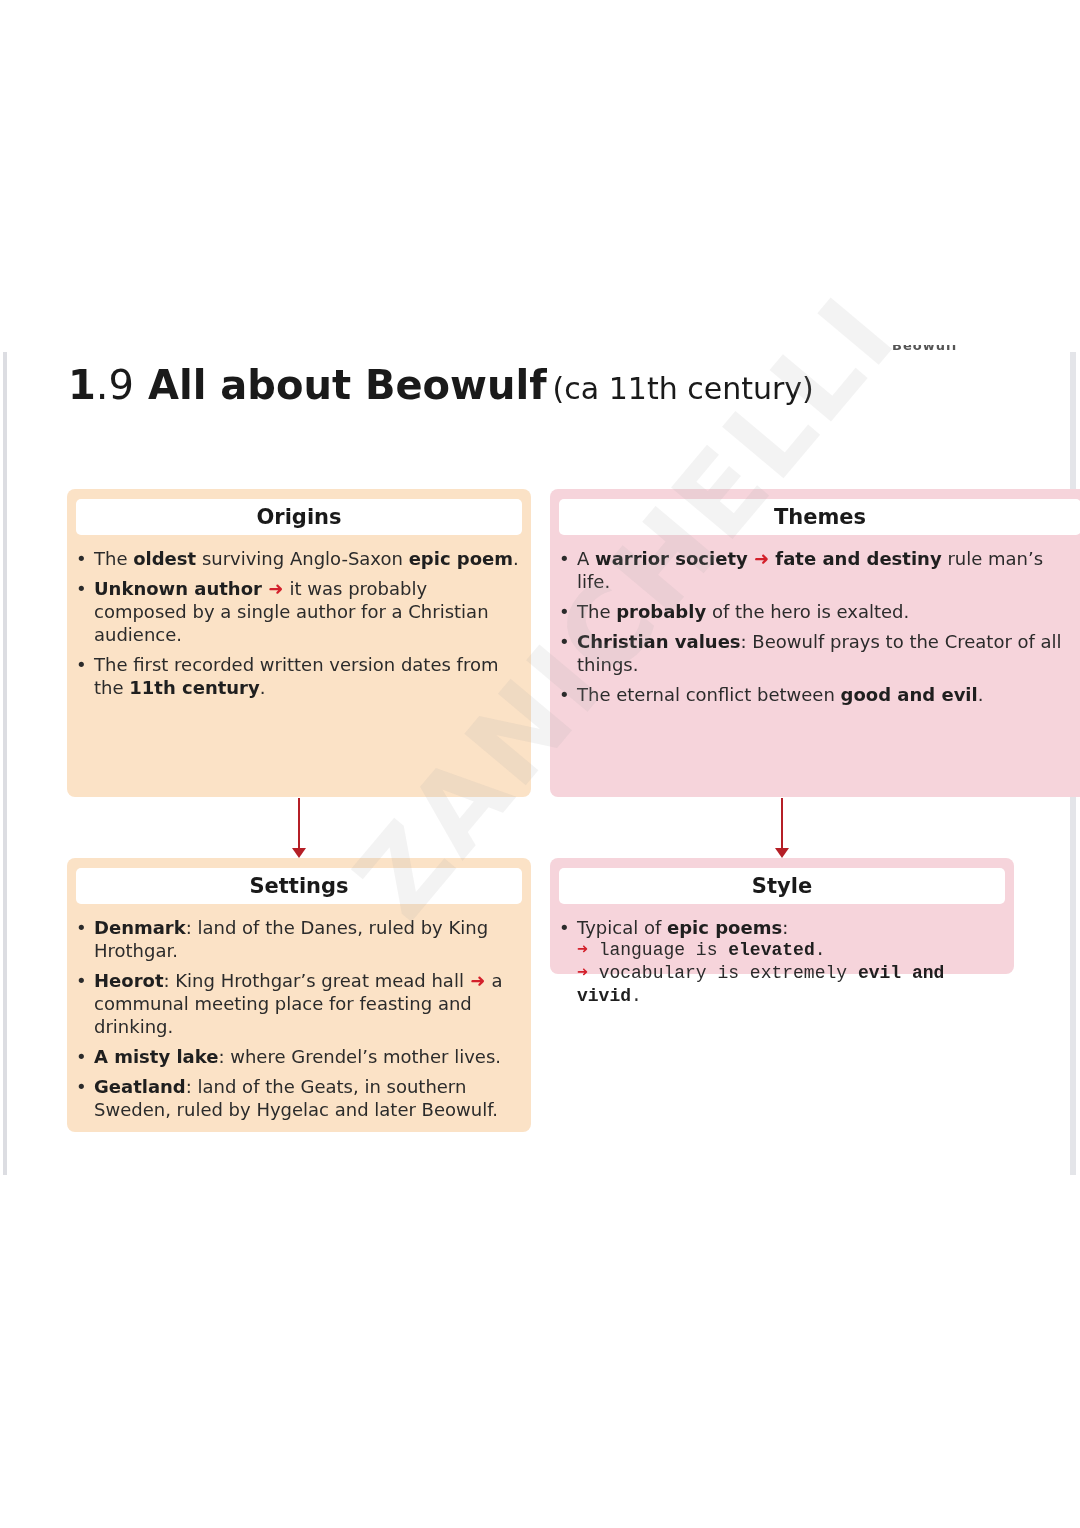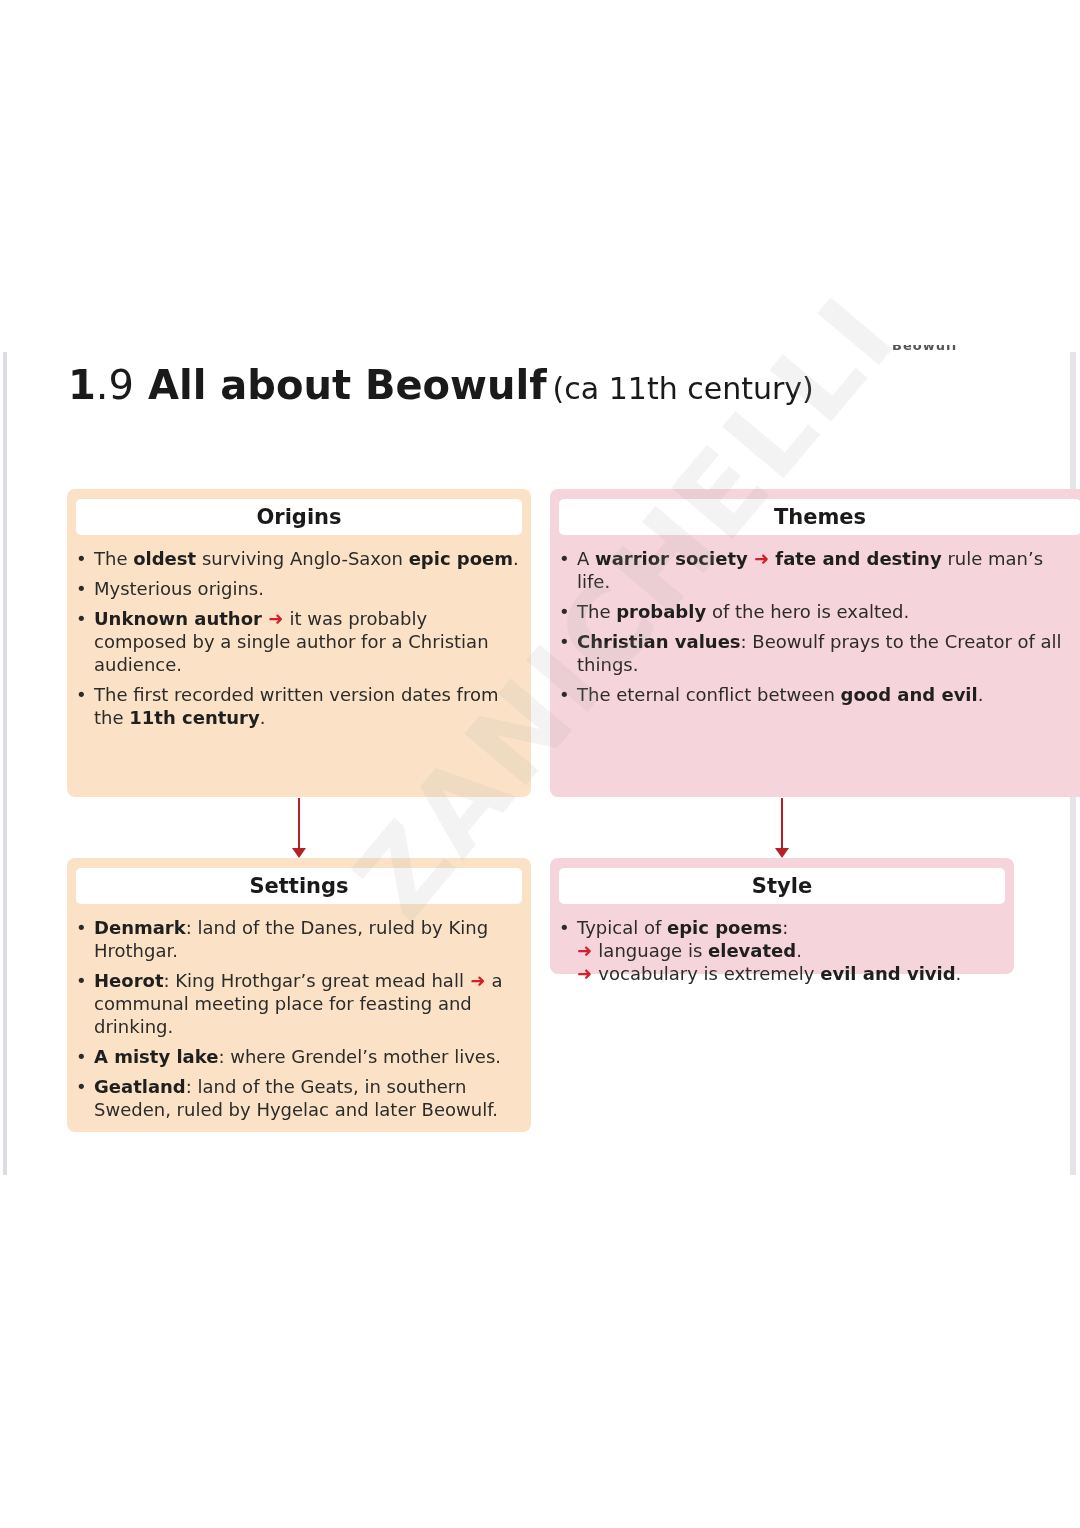--- a/index.html
+++ b/index.html
@@ -35,21 +35,21 @@
   }
   .box ul { list-style: none; margin: 12px 0 0 0; padding: 0 0 0 18px; }
   .box li {
     position: relative; font-size: 18px; line-height: 23px; margin-bottom: 7px; color: #2b2b2b;
   }
   .box li::before {
     content: "•"; position: absolute; left: -18px; top: 0; color: #2b2b2b;
   }
   .box li b { color: #1f1f1f; }
   .arr { color: #d3202b; font-weight: bold; }
-  .subline { display: block; }
+  .subline { display: block; font-family: Liberation Mono, monospace; }
 
   .connector { position: absolute; width: 2px; background: #b51f26; }
   .connector::after {
     content: ""; position: absolute; left: -6px; bottom: -2px; width: 0; height: 0;
     border-left: 7px solid transparent; border-right: 7px solid transparent; border-top: 10px solid #b51f26;
   }
 
   .watermark {
     position: absolute; left: 330px; top: 860px; font-size: 110px; font-weight: bold; color: rgba(170,170,170,0.14);
     transform: rotate(-50deg); transform-origin: left top; white-space: nowrap; letter-spacing: 4px; pointer-events: none;
@@ -64,21 +64,20 @@
 <div class="running-header">Beowulf</div>
 
 <h1 class="title" style="margin:0;text-align:center;">
   <span class="num-major">1</span><span class="num-minor">.9</span><span class="main">All about Beowulf</span><span class="sub">(ca 11th century)</span>
 </h1>
 
 <div class="box peach" style="left:67px; top:489px; width:464px; height:308px;">
   <div class="box-head">Origins</div>
   <ul>
       <li><span>The </span><b>oldest</b><span> surviving Anglo-Saxon </span><b>epic poem</b><span>.</span></li>
-      <li><span>Mysterious origins.</span></li>
       <li><b>Unknown author</b><span class="arr"> ➜ </span><span>it was probably composed by a single author for a Christian audience.</span></li>
       <li><span>The first recorded written version dates from the </span><b>11th century</b><span>.</span></li>
     </ul>
 </div>
 
 <div class="box pink" style="left:550px; top:489px; width:540px; height:308px;">
   <div class="box-head">Themes</div>
   <ul>
       <li><span>A </span><b>warrior society</b><span class="arr"> ➜ </span><b>fate and destiny</b><span> rule man’s life.</span></li>
       <li><span>The </span><b>probably</b><span> of the hero is exalted.</span></li>

